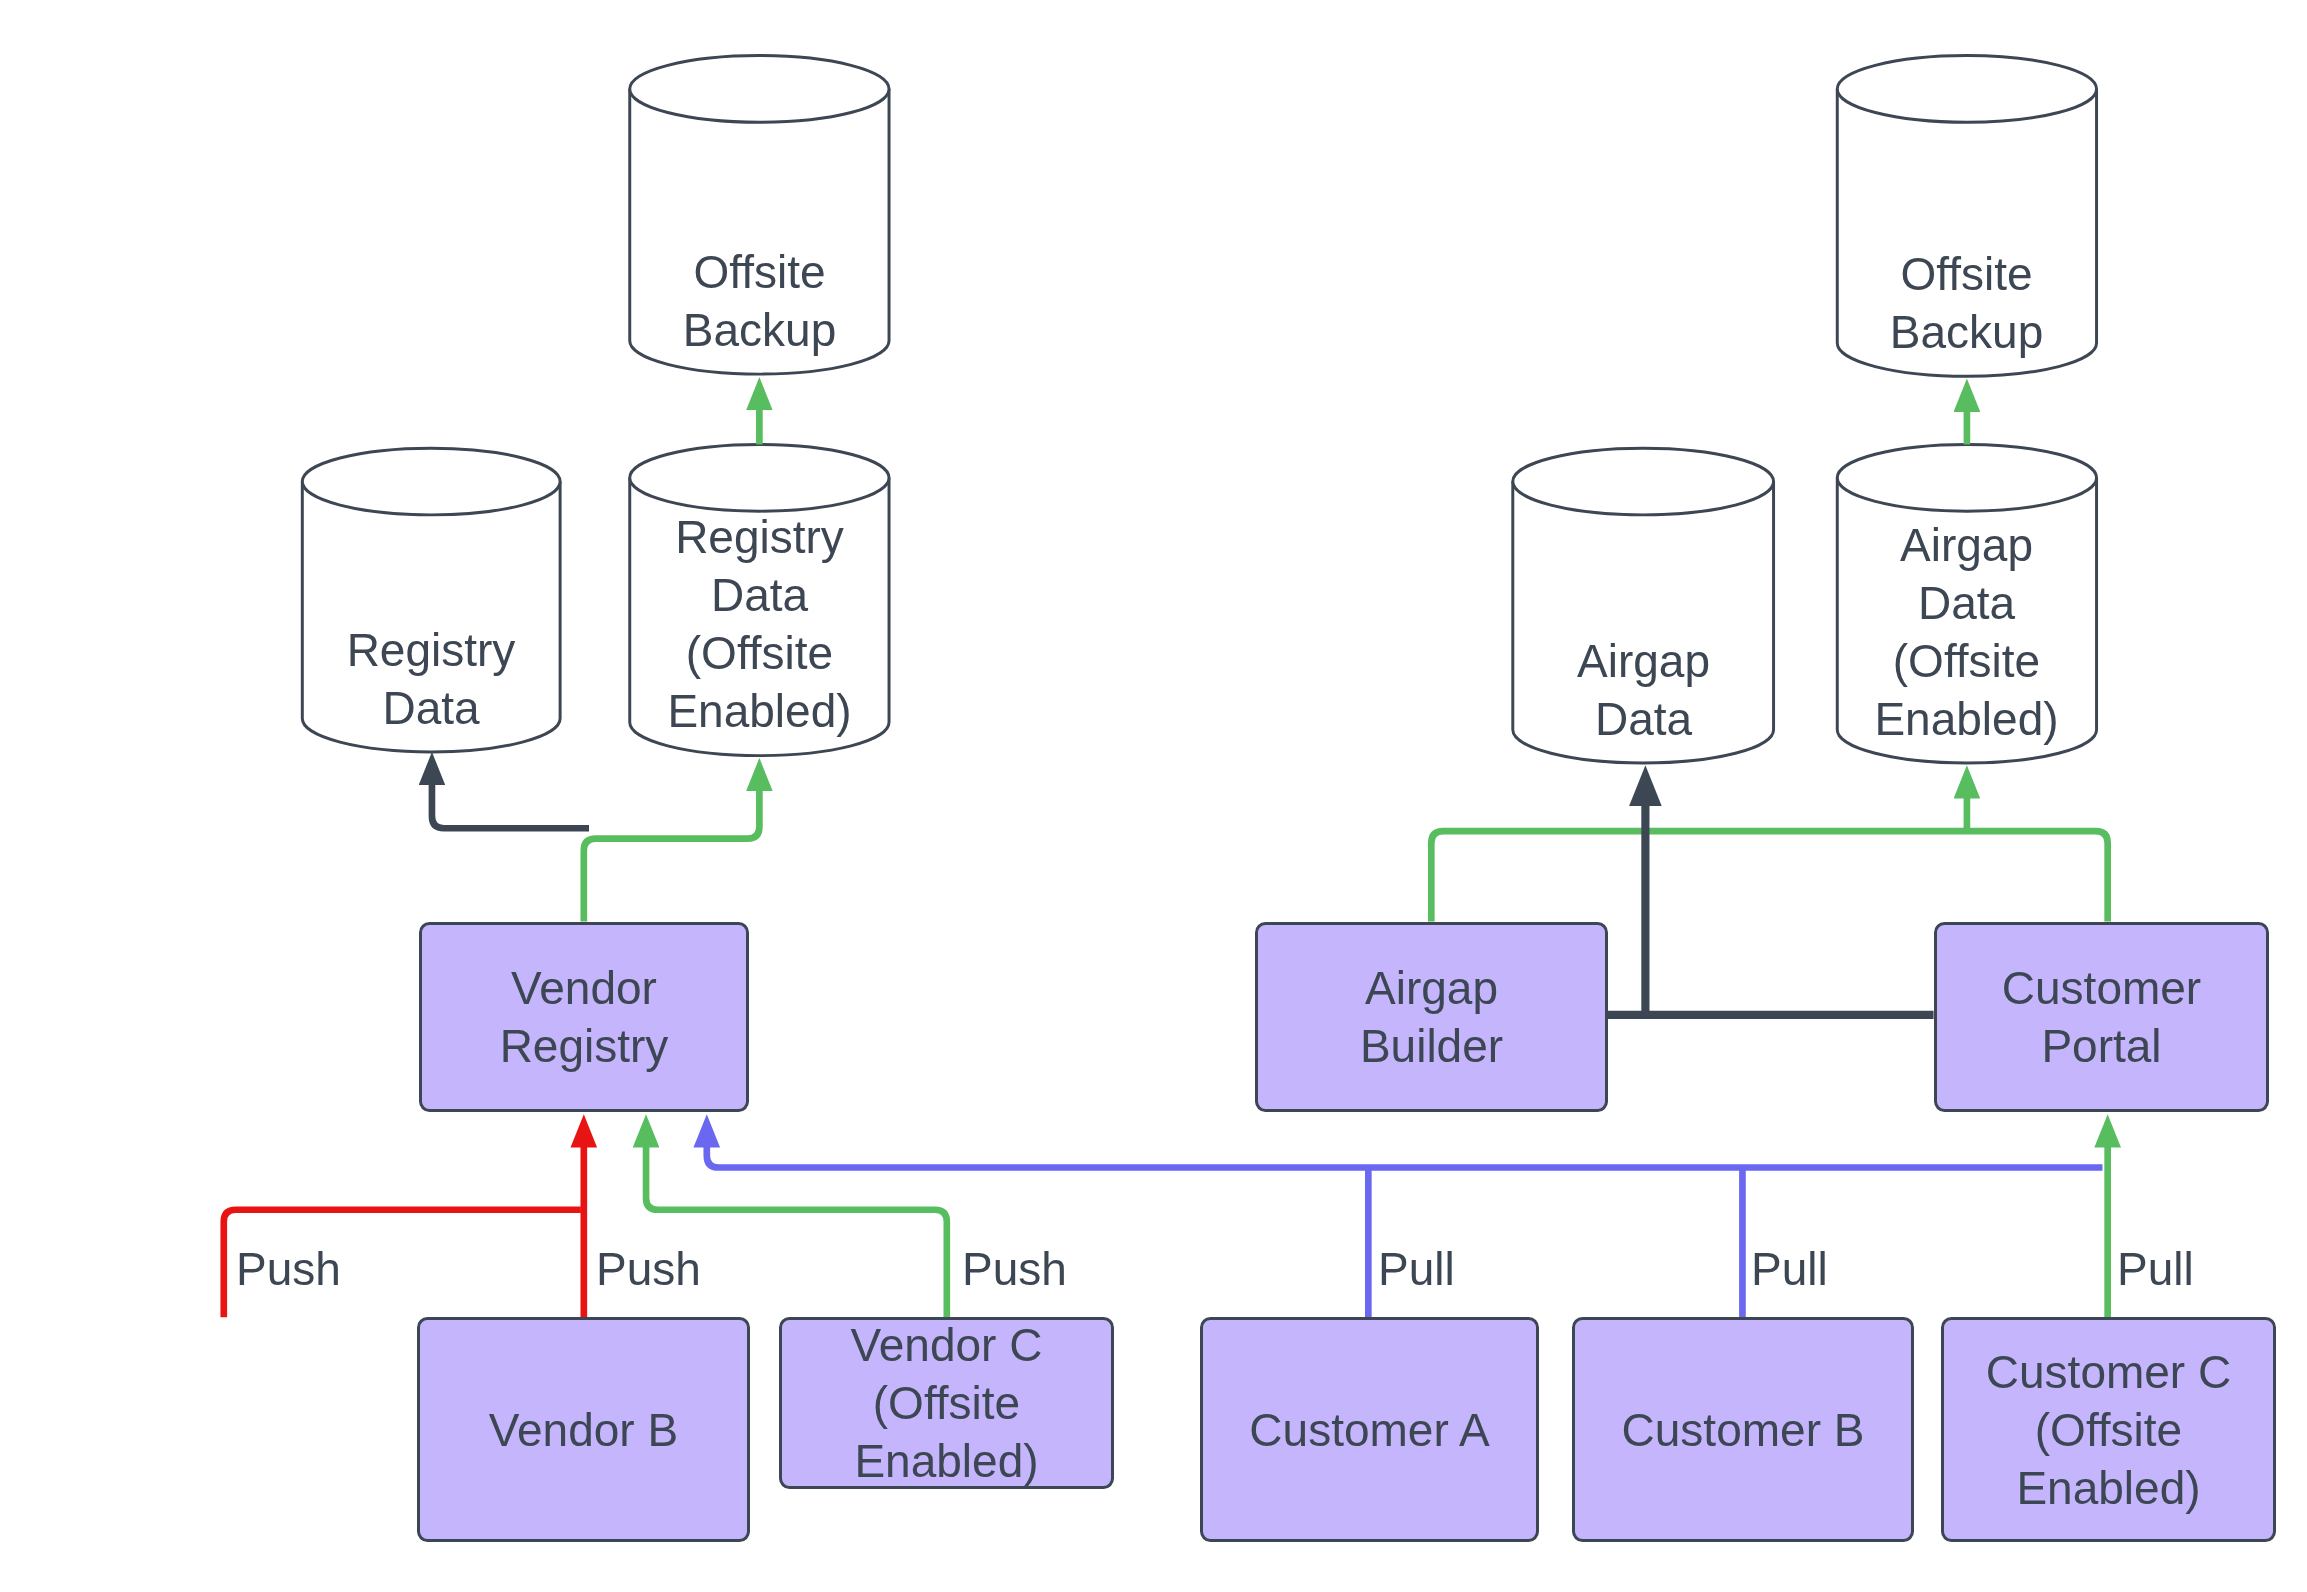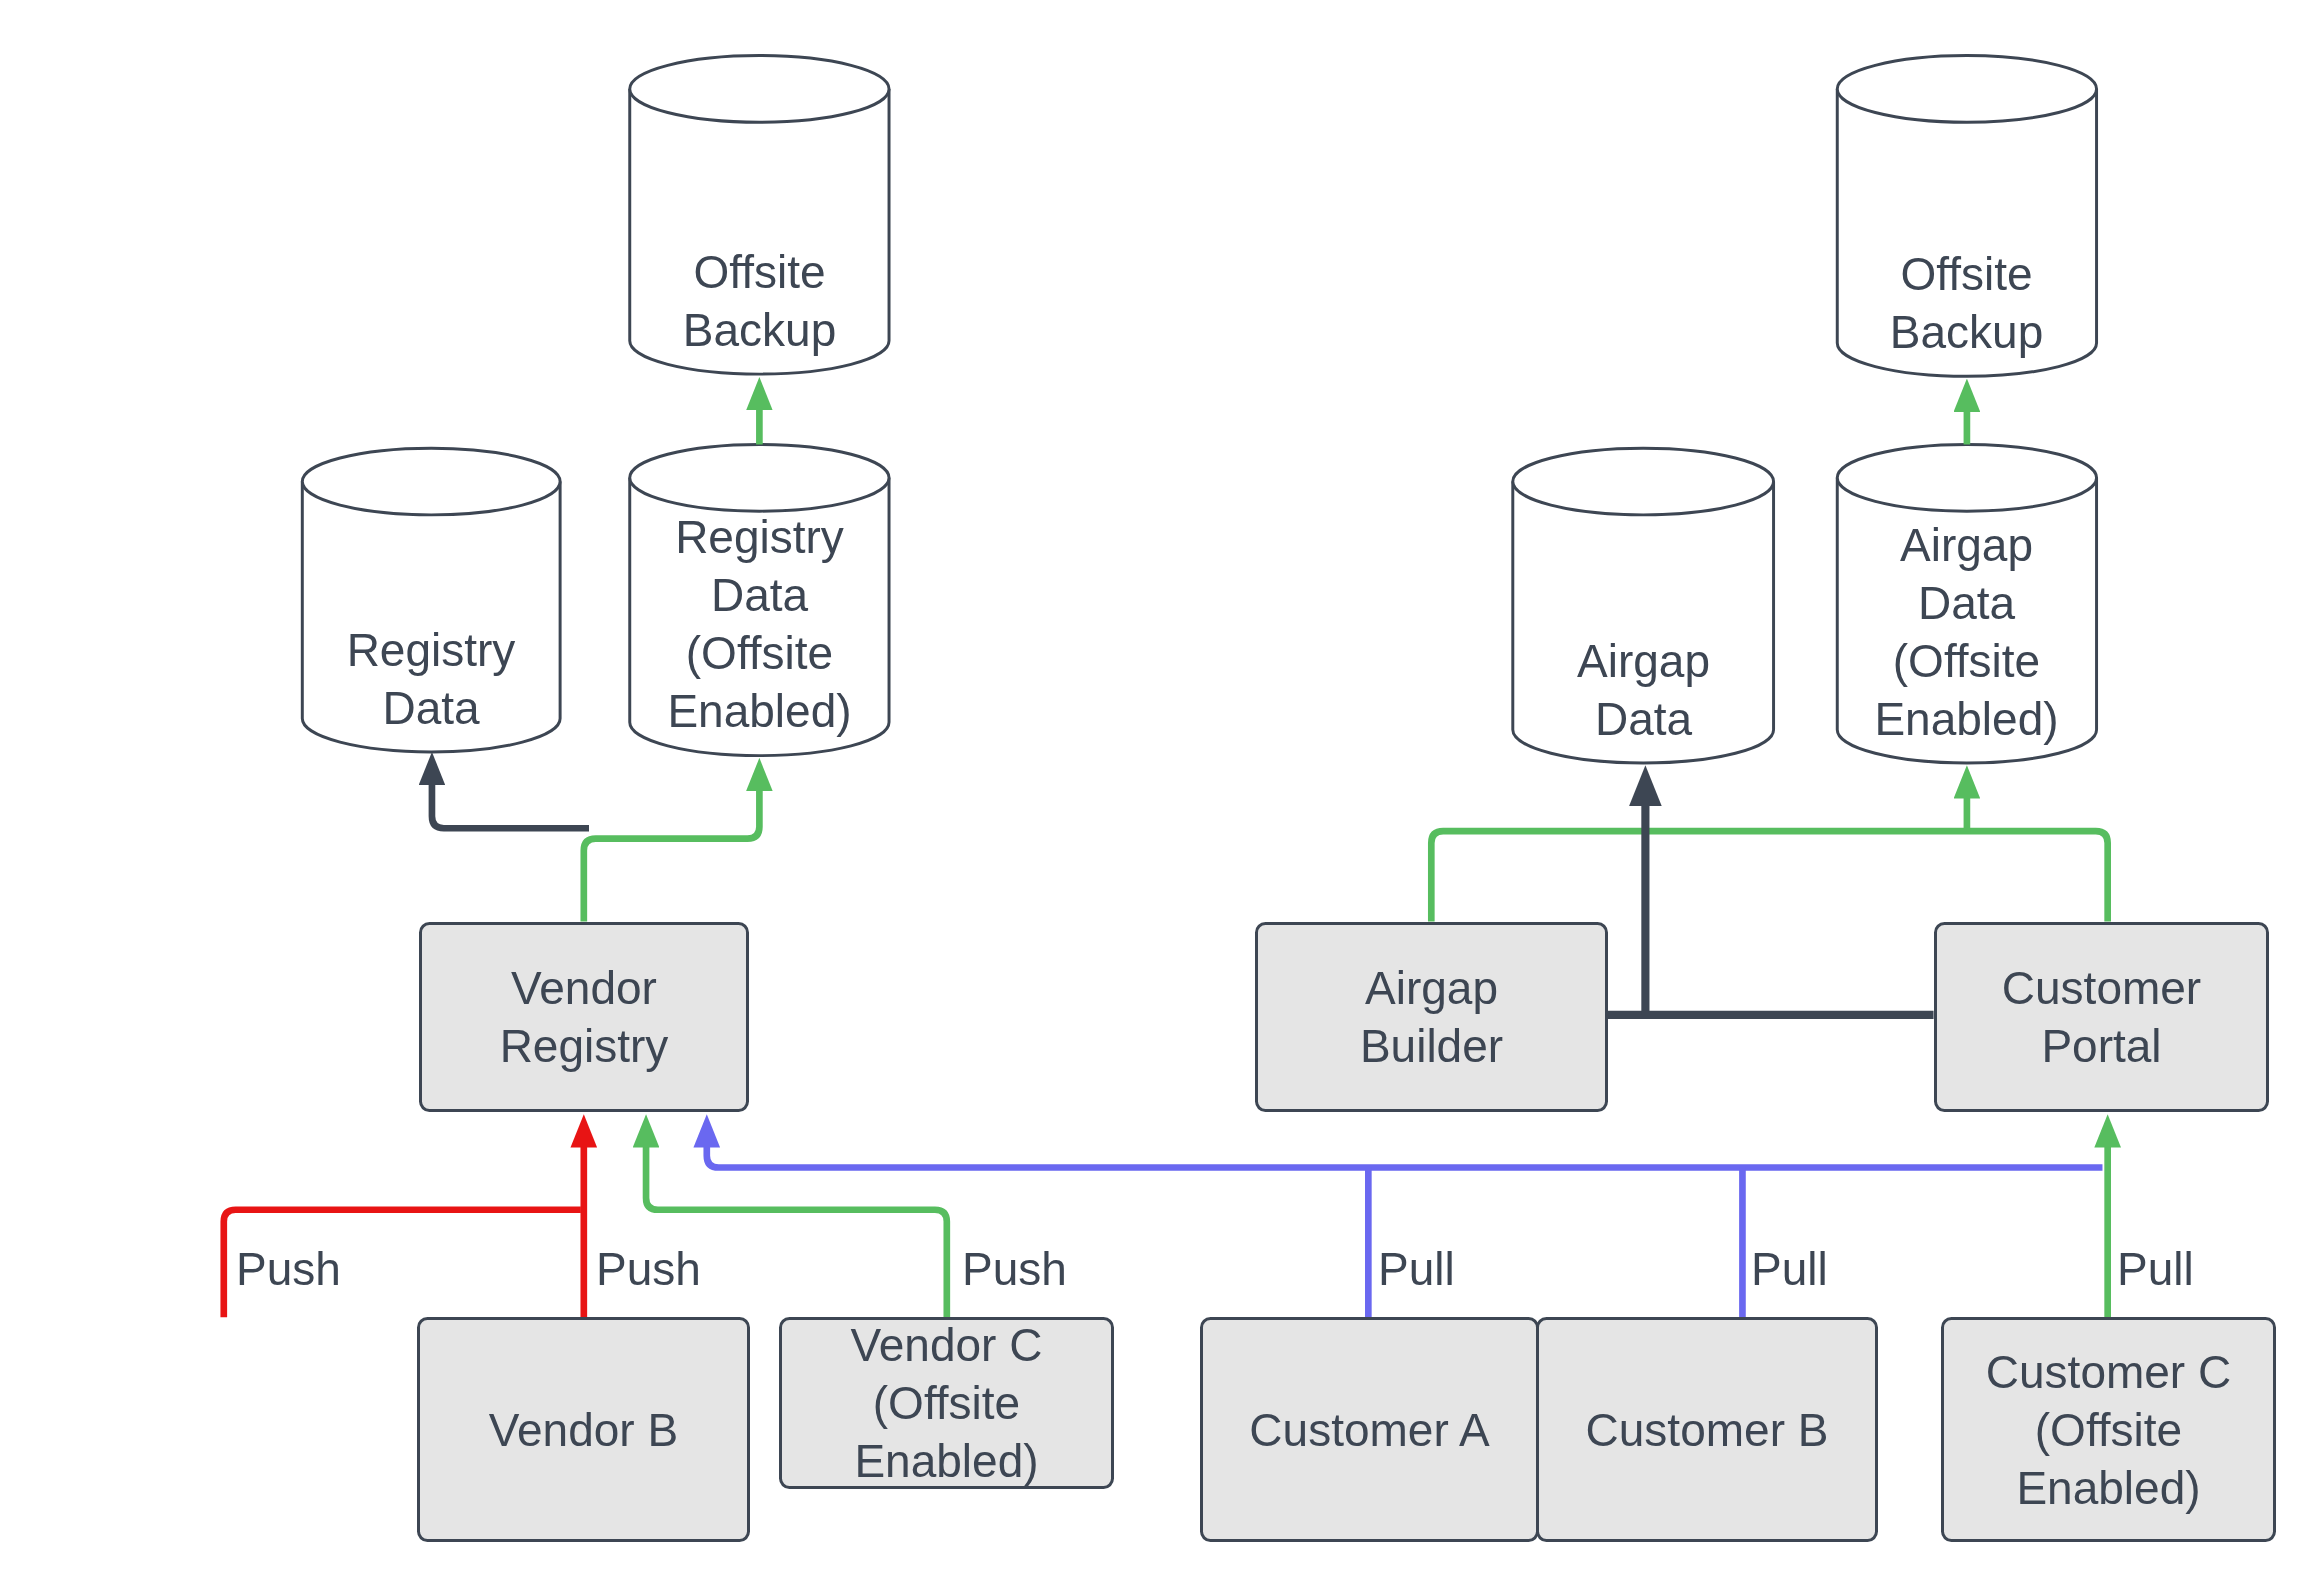--- a/index.html
+++ b/index.html
@@ -3,21 +3,21 @@
 <meta charset="utf-8">
 <style>
   html,body{margin:0;padding:0;background:#ffffff;}
   #canvas{position:relative;width:2307px;height:1592px;background:#ffffff;overflow:hidden;
           font-family:"Liberation Sans", sans-serif;}
   #wires{position:absolute;left:0;top:0;width:2307px;height:1592px;}
   .edge{fill:none;stroke-linejoin:round;stroke-linecap:butt;}
   .w9{stroke-width:9;}
   .w11{stroke-width:11;}
   .shape{fill:#ffffff;stroke:#3d4653;stroke-width:4;}
-  .box{position:absolute;box-sizing:border-box;background:#e5e5e5;border:3px solid #3d4653;
+  .box{position:absolute;box-sizing:border-box;background:#c4b5fd;border:3px solid #3d4653;
        border-radius:10.4px;display:flex;align-items:center;justify-content:center;text-align:center;}
   .cyl-label{position:absolute;display:flex;align-items:flex-end;justify-content:center;text-align:center;}
   .lbl{white-space:pre-line;font-size:46px;line-height:58px;color:#3d4653;}
   .edge-label{position:absolute;font-size:46px;line-height:52px;color:#3d4653;height:52px;}
 </style>
 </head>
 <body>
 
 <div id="canvas">
 
@@ -128,21 +128,21 @@
     <span class="lbl">Vendor B</span>
   </div>
   <div class="box" style="left:779px;top:1317px;width:335px;height:172px">
     <span class="lbl">Vendor C
 (Offsite
 Enabled)</span>
   </div>
   <div class="box" style="left:1200px;top:1317px;width:339px;height:225px">
     <span class="lbl">Customer A</span>
   </div>
-  <div class="box" style="left:1536px;top:1317px;width:342px;height:225px">
+  <div class="box" style="left:1572px;top:1317px;width:342px;height:225px">
     <span class="lbl">Customer B</span>
   </div>
   <div class="box" style="left:1941px;top:1317px;width:335px;height:225px">
     <span class="lbl">Customer C
 (Offsite
 Enabled)</span>
   </div>
 
   <div class="edge-label" style="left:236px;top:1243px">Push</div>
   <div class="edge-label" style="left:596px;top:1243px">Push</div>

